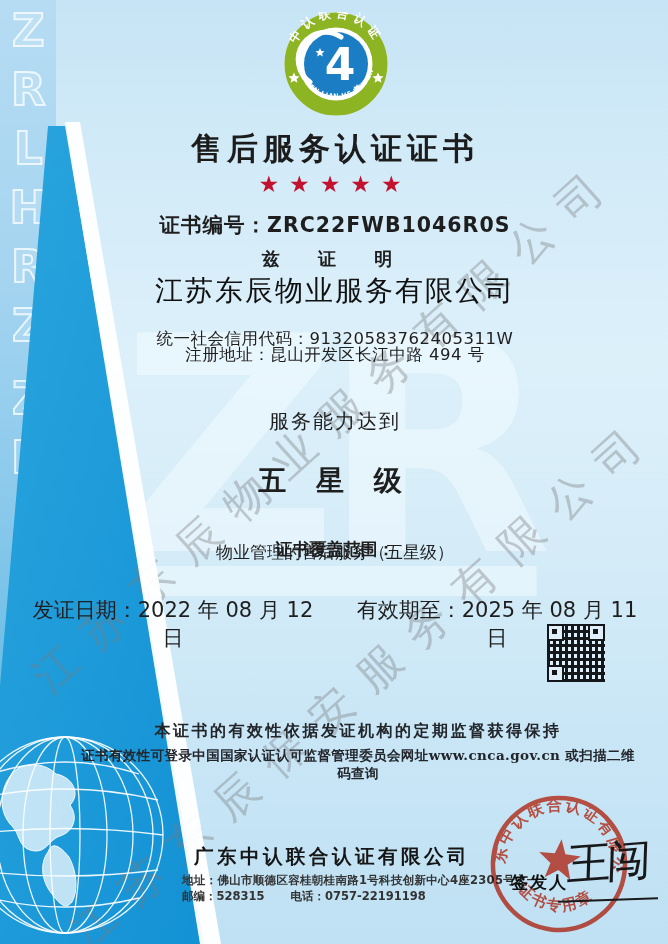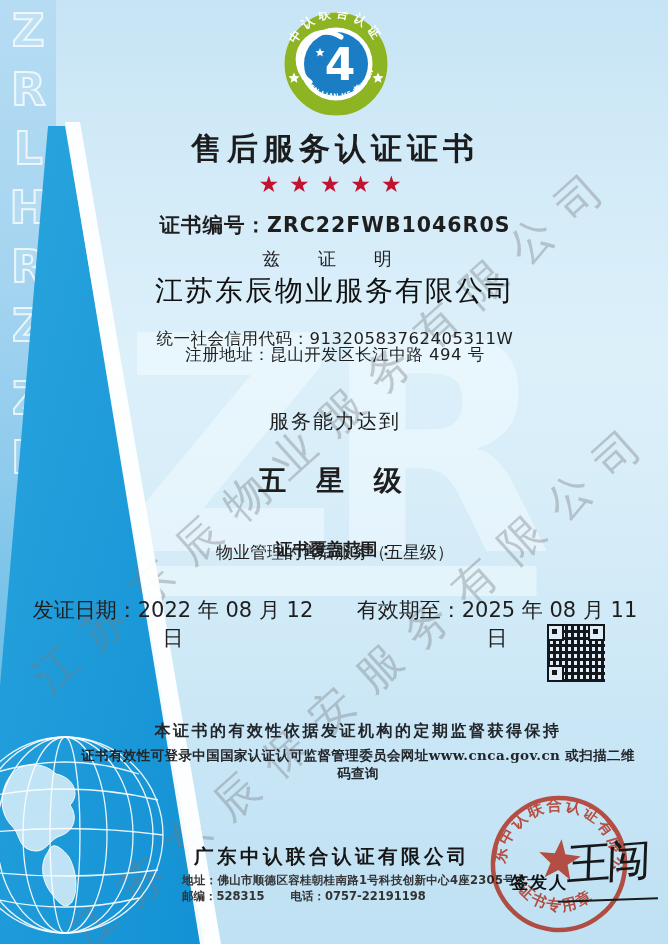--- a/index.html
+++ b/index.html
@@ -51,21 +51,21 @@
   .wm1{left:20px; top:662px;}
   .wm2{left:58px; top:918px;}
   
   .abs{position:absolute; z-index:5;}
   .col{left:30px; width:610px; text-align:center;}
   .coln{left:78px; width:560px; text-align:center;}
   .logo{left:284px; top:12px;}
   .title{top:128px; font-size:31px; font-weight:700; letter-spacing:5px; color:#1c1c1c;}
   .stars{top:171px; font-size:23px; letter-spacing:10px; color:#c3122f;}
   .certno{top:211px; font-size:20.5px; font-weight:600; letter-spacing:1px;}
-  .hereby{top:247px; font-size:18px; font-weight:400; letter-spacing:16px;}
+  .hereby{top:247px; font-size:18px; font-weight:700; letter-spacing:16px;}
   .company{top:272px; font-size:28px; font-weight:500; letter-spacing:2px; color:#111;}
   .infoline{font-size:16.5px; font-weight:500; letter-spacing:0.5px;}
   .credit{top:328px;text-align:center;} .regaddr{top:344px;} .auditaddr{top:371px;}
   .capability{top:408px; font-size:20px; font-weight:500; letter-spacing:2px;}
   .standard{top:436px; font-size:19px; font-weight:700; letter-spacing:0.5px;}
   .rating{top:462px; font-size:28px; font-weight:800; letter-spacing:10px;}
   .scopelabel{top:538px; font-size:17px; font-weight:600;}
   .scope{top:541px; font-size:17px; font-weight:500;}
   .daterow{top:596px; display:flex; justify-content:center; gap:38px;
            font-size:21px; font-weight:500;}

